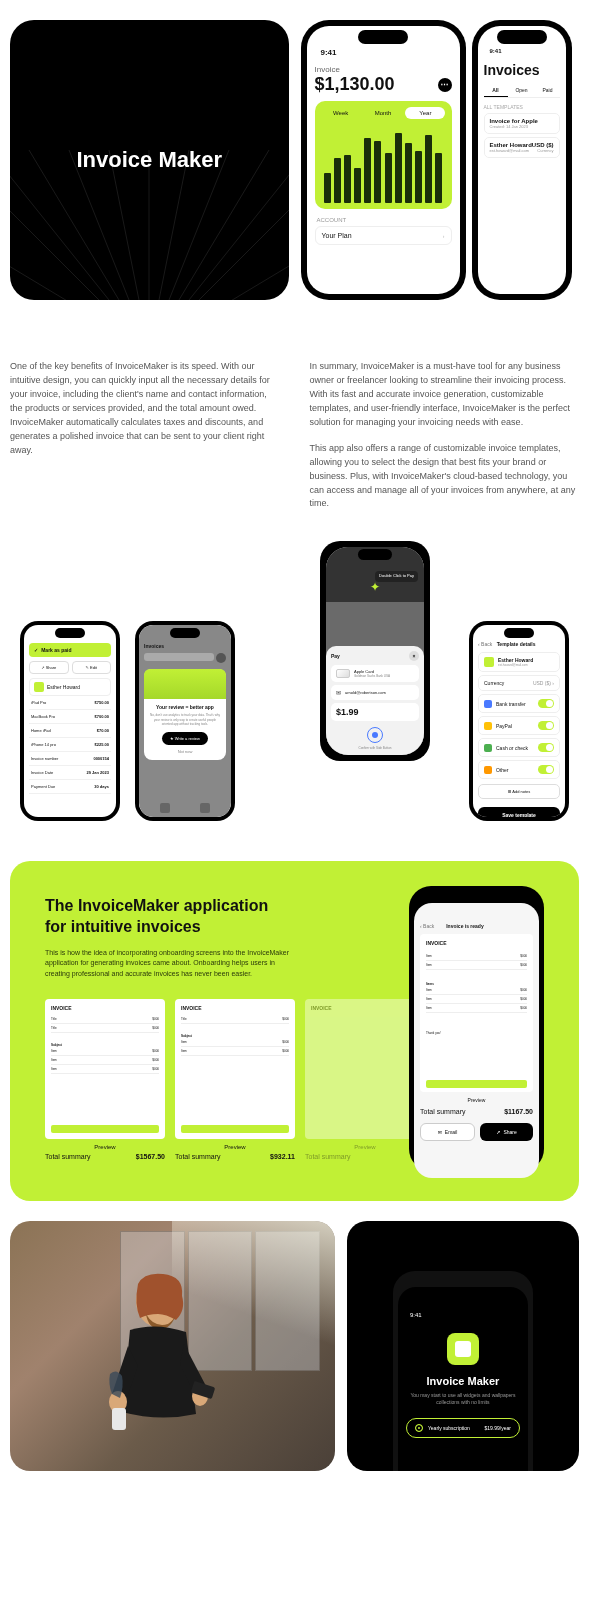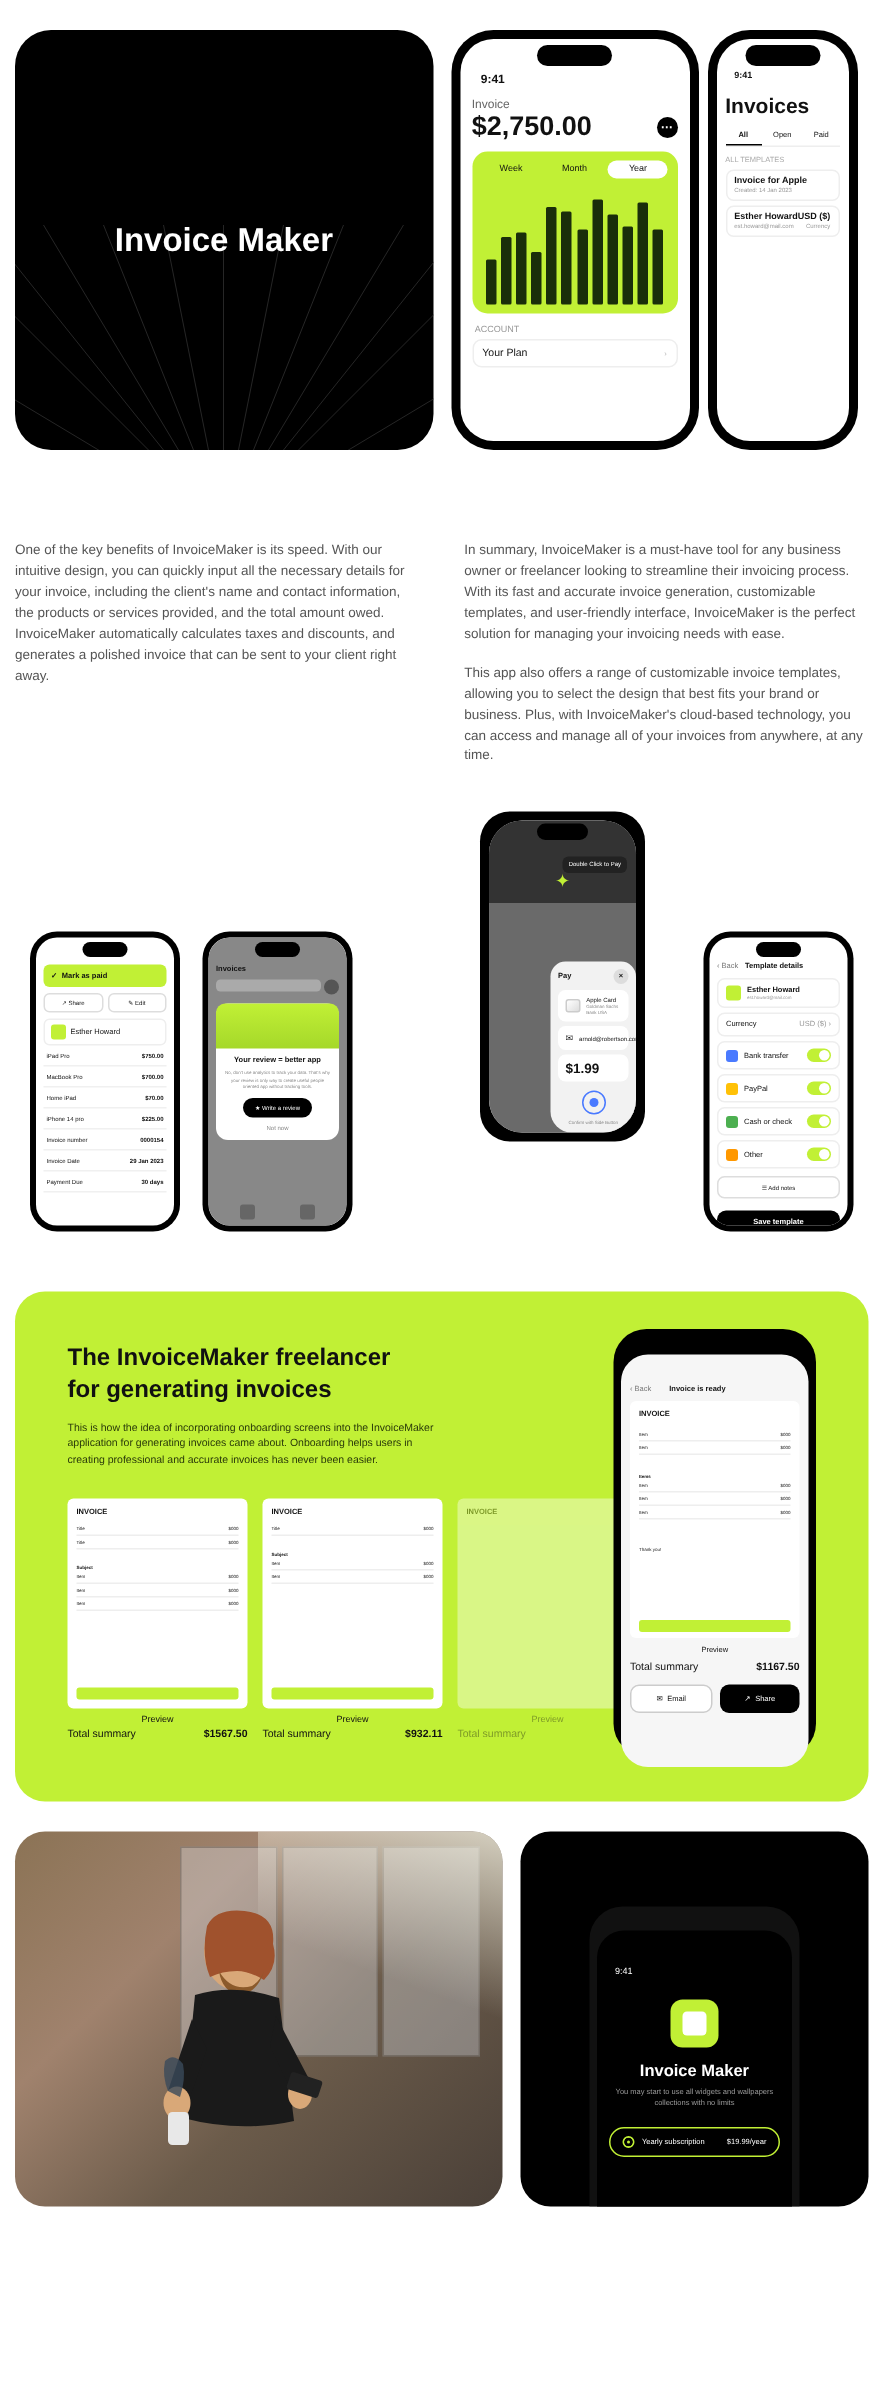--- a/index.html
+++ b/index.html
@@ -78,21 +78,21 @@
 .modal-text { font-size: 3px; color: #888; margin-top: 3px; line-height: 1.4; }
 .modal-btn-dark { background: #000; color: #fff; border-radius: 10px; padding: 4px 8px; font-size: 4px; margin-top: 6px; display: inline-block; }
 .modal-notnow { font-size: 4px; color: #888; margin-top: 4px; }
 .modal-tabs { display: flex; justify-content: space-around; margin-top: 8px; position: absolute; bottom: 8px; left: 10px; right: 10px; }
 .modal-tab-icon { width: 10px; height: 10px; background: #666; border-radius: 2px; }
 
 .pay-screen { background: #6a6a6a; border-radius: 14px; height: 100%; position: relative; }
 .pay-top { background: #333; height: 55px; border-radius: 14px 14px 0 0; position: relative; }
 .pay-diamond { position: absolute; left: 50%; bottom: 8px; transform: translateX(-50%); font-size: 12px; color: #c1f035; }
 .pay-bubble { position: absolute; right: 6px; top: 24px; background: #222; color: #fff; font-size: 4px; padding: 3px 4px; border-radius: 4px; line-height: 1.2; text-align: center; }
-.pay-sheet { position: absolute; bottom: 0; left: 0; right: 0; background: #f2f2f2; border-radius: 10px 10px 14px 14px; padding: 5px; margin-left: 41px; }
+.pay-sheet { position: absolute; bottom: 0; left: 0; right: 0; background: #f2f2f2; border-radius: 10px 10px 14px 14px; padding: 5px; }
 .pay-header { display: flex; justify-content: space-between; align-items: center; font-size: 5px; font-weight: 600; margin-bottom: 4px; }
 .pay-close { width: 10px; height: 10px; background: #ddd; border-radius: 50%; font-size: 5px; display: flex; align-items: center; justify-content: center; }
 .pay-box { background: #fff; border-radius: 5px; padding: 4px 5px; margin-bottom: 3px; }
 .pay-row { display: flex; align-items: center; gap: 4px; }
 .pay-card-icon { width: 14px; height: 9px; background: linear-gradient(135deg, #fff, #ddd); border: 1px solid #ccc; border-radius: 2px; }
 .pay-row-text { font-size: 4px; }
 .pay-row-sub { font-size: 3px; color: #888; }
 .pay-price-box { padding-top: 4px; }
 .pay-price { font-size: 9px; font-weight: 600; }
 .pay-confirm { text-align: center; margin-top: 6px; }
@@ -188,21 +188,21 @@
     </svg>
     <div class="title">Invoice Maker</div>
   </div>
   <div class="hero-right">
     <div class="phone earnings-phone">
       <div class="notch"></div>
       <div class="phone-screen earnings-screen">
         <div class="status-time">9:41</div>
         <div class="earn-label">Invoice</div>
         <div class="earn-amount">
-          <span>$2,750.00</span>
+          <span>$1,130.00</span>
           <span class="dots">⋯</span>
         </div>
         <div class="chart-card">
           <div class="tabs">
             <div class="tab">Week</div>
             <div class="tab">Month</div>
             <div class="tab active">Year</div>
           </div>
           <div class="bars">
             <div class="bar" style="height:38%"></div>
@@ -430,21 +430,21 @@
           </div>
           <div class="toggle"></div>
         </div>
       <div class="tpl-add">☰ <span>Add notes</span></div>
       <div class="tpl-save">Save template</div>
     </div>
   </div>
 </div>
 
 <div class="green-section">
-  <h3>The InvoiceMaker freelancer for generating invoices</h3>
+  <h3>The InvoiceMaker application for intuitive invoices</h3>
   <div class="desc">This is how the idea of incorporating onboarding screens into the InvoiceMaker application for generating invoices came about. Onboarding helps users in creating professional and accurate invoices has never been easier.</div>
   <div class="previews">
     <div class="preview-card">
       <div class="preview-page">
         <div class="inv-hdr">INVOICE</div>
         <div style="height:4px"></div>
         <div class="inv-line">
             <span>Title</span>
             <span>$000</span>
           </div>

